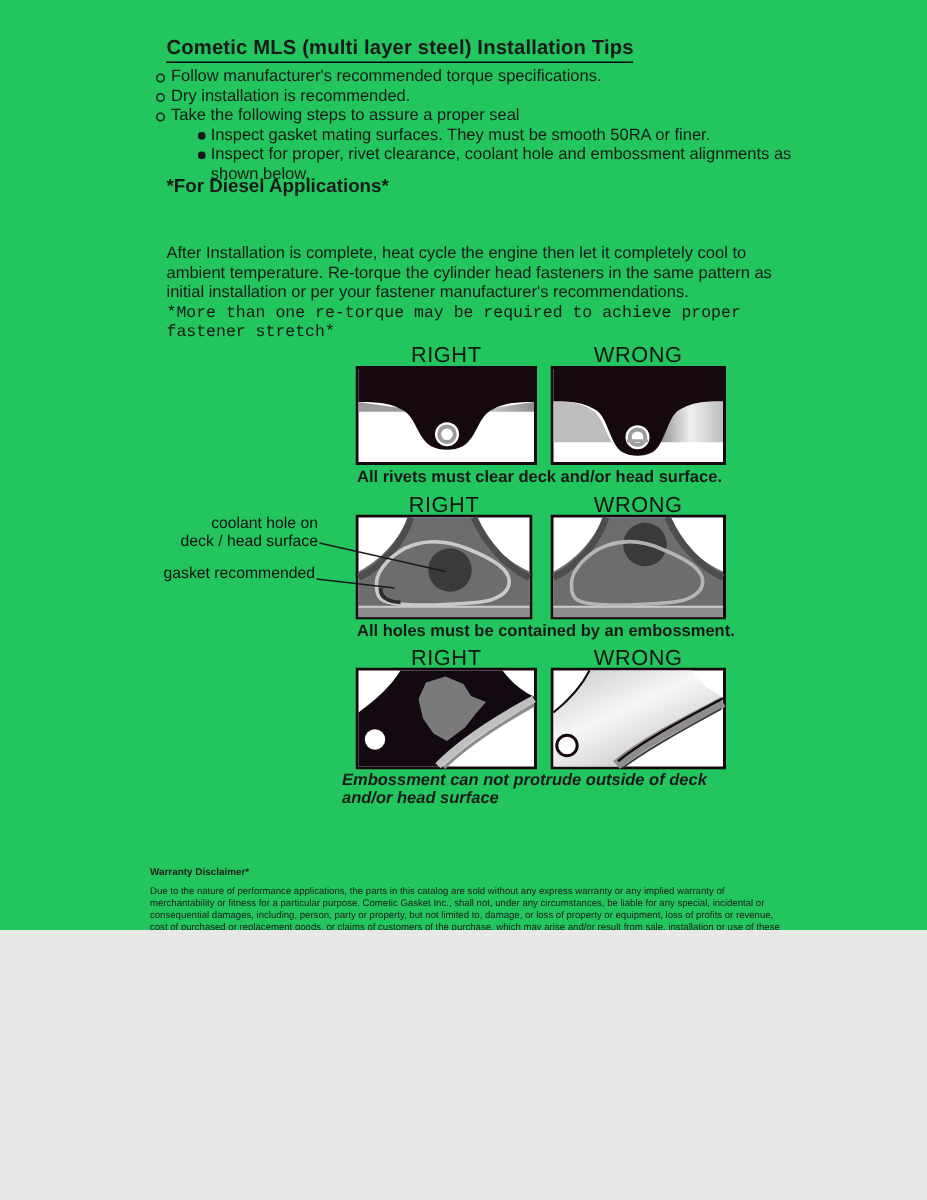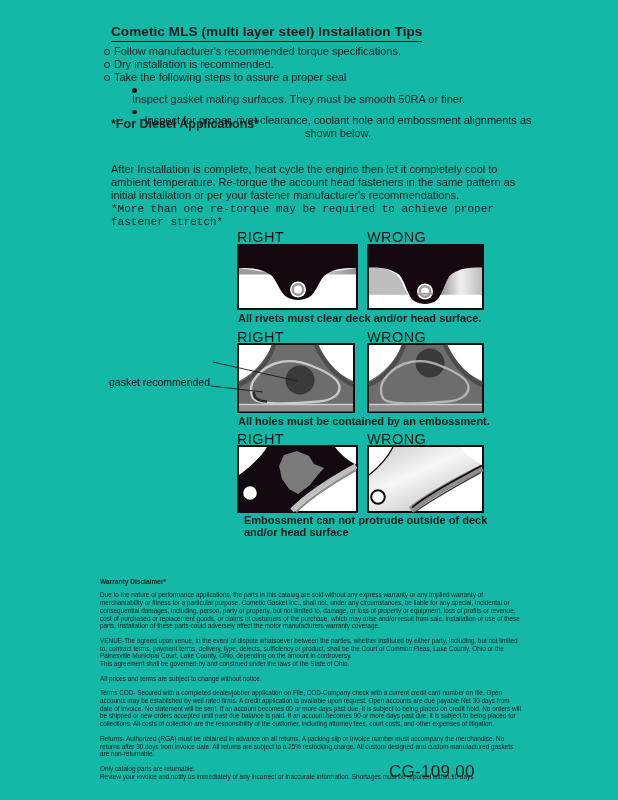--- a/index.html
+++ b/index.html
@@ -1,37 +1,37 @@
 <!DOCTYPE html>
 <html><head>
 <meta charset="utf-8">
 <style>
   html,body{margin:0;padding:0;background:#e8e8e8;}
   #page{
-    position:relative;width:618px;height:800px;background:#14b8a6;
+    position:relative;width:618px;height:620px;background:#22c55e;
     font-family:"Liberation Sans","DejaVu Sans",sans-serif;color:#1a1a1a;
     overflow:hidden;margin:0 auto;
   }
   .abs{position:absolute;}
   
   .title{
     left:111px;top:24px;font-size:13.5px;font-weight:bold;
     border-bottom:1.6px solid #000;padding-bottom:2px;letter-spacing:0.1px;white-space:nowrap;
   }
   
   .bullets{left:104px;top:45px;width:440px;font-size:11px;}
-  .b-row{display:flex;align-items:flex-start;line-height:13px;text-align:center;}
-  .b-row.sub{margin-left:28px;flex-direction:column;}
+  .b-row{display:flex;align-items:flex-start;line-height:13px;}
+  .b-row.sub{margin-left:28px;}
   .marker-open{flex:0 0 auto;width:4px;height:4px;border:1.1px solid #222;border-radius:50%;margin:4px 4px 0 0;}
   .marker-full{flex:0 0 auto;width:4.5px;height:4.5px;background:#1a1a1a;border-radius:50%;margin:4px 4px 0 0;}
   
   .diesel-h{left:111px;top:117px;font-size:12.5px;font-weight:bold;}
   .para{left:111px;width:414px;font-size:11px;line-height:12.9px;}
   
-  .dlabel{top:0;font-size:14.5px;letter-spacing:0.4px;text-align:left;color:#141414;}
+  .dlabel{top:0;font-size:14.5px;letter-spacing:0.4px;text-align:center;color:#141414;}
   .caption{font-size:11px;font-weight:bold;white-space:pre-line;line-height:11.6px;}
   .ann{font-size:10.5px;line-height:11.5px;text-align:right;white-space:pre-line;color:#111;}
   svg.diag{position:absolute;}
   
   .legal{left:100px;top:578px;width:421px;color:#1c1c1c;}
   .legal h4{margin:0 0 6px 0;font-size:6.6px;}
   .legal p{margin:0 0 6.5px 0;font-size:6.4px;line-height:7.85px;white-space:pre-line;}
   .doc-code{left:389px;top:762px;font-size:17px;letter-spacing:0.3px;color:#222;}
 </style>
 </head>
@@ -58,21 +58,21 @@
       <span class="marker-full"></span>
       <span>Inspect gasket mating surfaces.  They must be smooth 50RA or finer.</span>
     </div>
     <div class="b-row sub">
       <span class="marker-full"></span>
       <span>Inspect for proper, rivet clearance, coolant hole and embossment alignments as shown below.</span>
     </div>
   </div>
 
   <div class="abs diesel-h">*For Diesel Applications*</div>
-  <div class="abs para" style="top:163px;">After Installation is complete, heat cycle the engine then let it completely cool to ambient temperature. Re-torque the account head fasteners in the same pattern as initial installation or per your fastener manufacturer's recommendations.</div>
+  <div class="abs para" style="top:163px;">After Installation is complete, heat cycle the engine then let it completely cool to ambient temperature. Re-torque the cylinder head fasteners in the same pattern as initial installation or per your fastener manufacturer's recommendations.</div>
   <div class="abs para" style="top:203px;font-family:Liberation Mono, monospace;">*More than one re-torque may be required to achieve proper fastener stretch*</div>
 
   <div class="abs dlabel" style="left:237px;top:229px;width:121px;">RIGHT</div>
   <div class="abs dlabel" style="left:367px;top:229px;width:117px;">WRONG</div>
 
   <svg class="diag" style="left:237px;top:244px;" width="121" height="66" viewBox="0 0 121 66">
     <defs>
       <linearGradient id="w1" x1="0" y1="0" x2="1" y2="0">
         <stop offset="0" stop-color="#e2e2e2"></stop>
           <stop offset="1" stop-color="#8f8f8f"></stop>
@@ -101,20 +101,22 @@
     <circle cx="58" cy="47.5" r="8" fill="#ffffff"></circle>
     <circle cx="58" cy="47.5" r="5.2" fill="#ffffff" stroke="#9b9b9b" stroke-width="2.6"></circle>
     <line x1="51" y1="49.8" x2="65" y2="49.8" stroke="#a3a3a3" stroke-width="2"></line>
   </svg>
 
   <div class="abs caption" style="left:238px;top:313px;">All rivets must clear deck and/or head surface.</div>
 
   <div class="abs dlabel" style="left:237px;top:329px;width:118px;">RIGHT</div>
   <div class="abs dlabel" style="left:367px;top:329px;width:117px;">WRONG</div>
 
+  <div class="abs ann" style="left:100px;top:344px;width:112px;">coolant hole on
+deck / head surface</div>
   <div class="abs ann" style="left:100px;top:377px;width:110px;">gasket recommended</div>
 
   <svg class="diag" style="left:237px;top:343px;" width="118" height="70" viewBox="0 0 118 70">
     <rect x="1" y="1" width="116" height="68" fill="#ffffff" stroke="#15090f" stroke-width="2"></rect>
     <path d="M2,38 C16,31 29,17 35,2 H80 C86,17 100,31 116,38 V68 H2 Z" fill="#6d6d6d"></path>
     <path d="M2,42 C17,35 31,20 37,2" stroke="#4d4d4d" stroke-width="4.5" fill="none"></path>
     <path d="M116,42 C101,35 87,20 79,2" stroke="#4d4d4d" stroke-width="4.5" fill="none"></path>
     <rect x="2" y="61.5" width="114" height="7" fill="#8e8e8e"></rect>
     <line x1="2" y1="61.5" x2="116" y2="61.5" stroke="#cccccc" stroke-width="1.4"></line>
     <path d="M14,46 C14,37 25,25 38,20.5 C50,16.5 63,18 75,23 C89,28.5 102,36 102.5,44 C103,52 94,57.5 82,58.5 C60,60.5 26,62 18,57 C14,54.5 14,50 14,46 Z" stroke="#cacaca" stroke-width="2.4" fill="none"></path>
@@ -162,21 +164,21 @@
     </defs>
     <rect x="1" y="1" width="115" height="66" fill="#ffffff" stroke="#15090f" stroke-width="2"></rect>
     <path d="M26,2 H94 C99,10 107,16 115,19.5 V26 C92,38 64,52 46,66 H2 V30 C12,22 21,12 26,2 Z" fill="url(#g3)"></path>
     <path d="M2,30 C12,22 21,12 26,2" stroke="#15090f" stroke-width="1.4" fill="none"></path>
     <path d="M115,23 C90,36 62,50 44,65" stroke="#8d8d8d" stroke-width="7" fill="none"></path>
     <path d="M115,20.5 C91,33.5 63,47.5 45,62.5" stroke="#15090f" stroke-width="1.6" fill="none"></path>
     <path d="M114,27.5 C92,39.5 66,53.5 48,67" stroke="#3a3a3a" stroke-width="1.2" fill="none"></path>
     <circle cx="11" cy="52" r="6.8" fill="#ffffff" stroke="#15090f" stroke-width="2"></circle>
   </svg>
 
-  <div class="abs caption" style="left:244px;top:515px;">Embossment can not protrude outside of deck
+  <div class="abs caption" style="left:228px;top:515px;font-style:italic;">Embossment can not protrude outside of deck
 and/or head surface</div>
 
   <div class="abs legal">
     <h4>Warranty Disclaimer*</h4>
     <p>Due to the nature of performance applications, the parts in this catalog are sold without any express warranty or any implied warranty of merchantability or fitness for a particular purpose.  Cometic Gasket Inc., shall not, under any circumstances, be liable for any special, incidental or consequential damages, including, person, party or property, but not limited to, damage, or loss of property or equipment, loss of profits or revenue, cost of purchased or replacement goods, or claims of customers of the purchase, which may arise and/or result from sale, installation or use of these parts.  Installation of these parts could adversely affect the motor manufacturers warranty coverage.</p>
     <p>VENUE-The agreed upon venue, in the event of dispute whatsoever between the parties, whether instituted by either party, including, but not limited to, contract terms, payment terms, delivery, type, defects, sufficiency of product, shall be the Court of Common Pleas, Lake County, Ohio or the Painesville Municipal Court, Lake County, Ohio, depending on the amount in controversy.
 This agreement shall be governed by and construed under the laws of the State of Ohio.</p>
     <p>All prices and terms are subject to change without notice.</p>
     <p>Terms COD- Secured with a completed dealer/jobber application on File, COD-Company check with a current credit card number on file.  Open accounts may be established by well rated firms.  A credit application is available upon request.  Open accounts are due payable Net 30 days from date of invoice.  No statement will be sent.  If an account becomes 60 or more days past due, it is subject to being placed on credit hold.  No orders will be shipped or new orders accepted until past due balance is paid.  If an account becomes 90 or more days past due, it is subject to being placed for collections.  All costs of collection are the responsibility of the customer, including attorney fees, court costs, and other expenses of litigation.</p>
     <p>Returns- Authorized (RGA) must be obtained in advance on all returns.  A packing slip or invoice number must accompany the merchandise.  No returns after 30 days from invoice date.  All returns are subject to a 25% restocking charge.  All custom designed and custom manufactured gaskets are non-returnable.</p>

